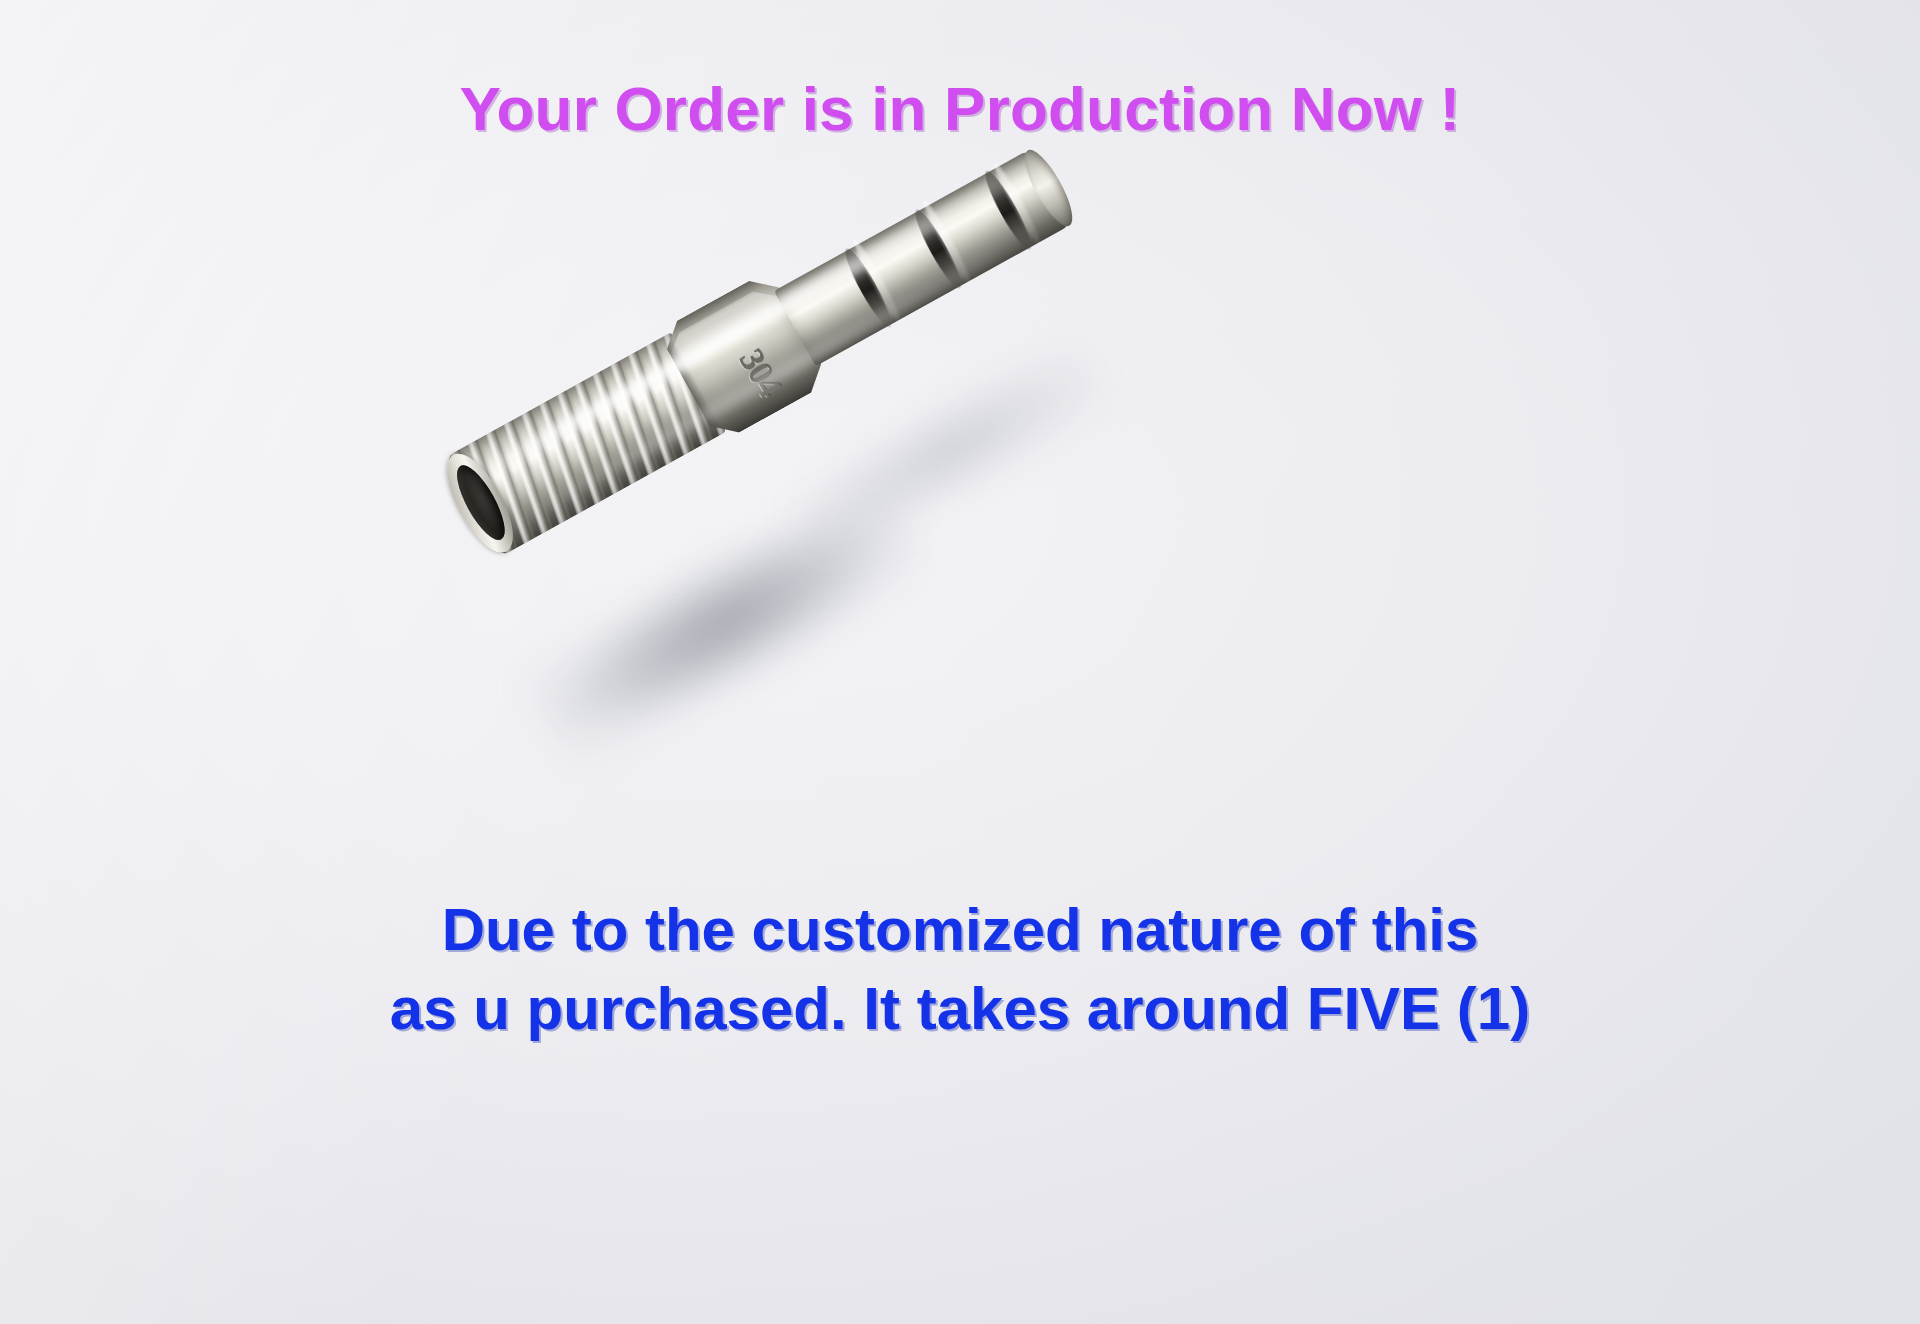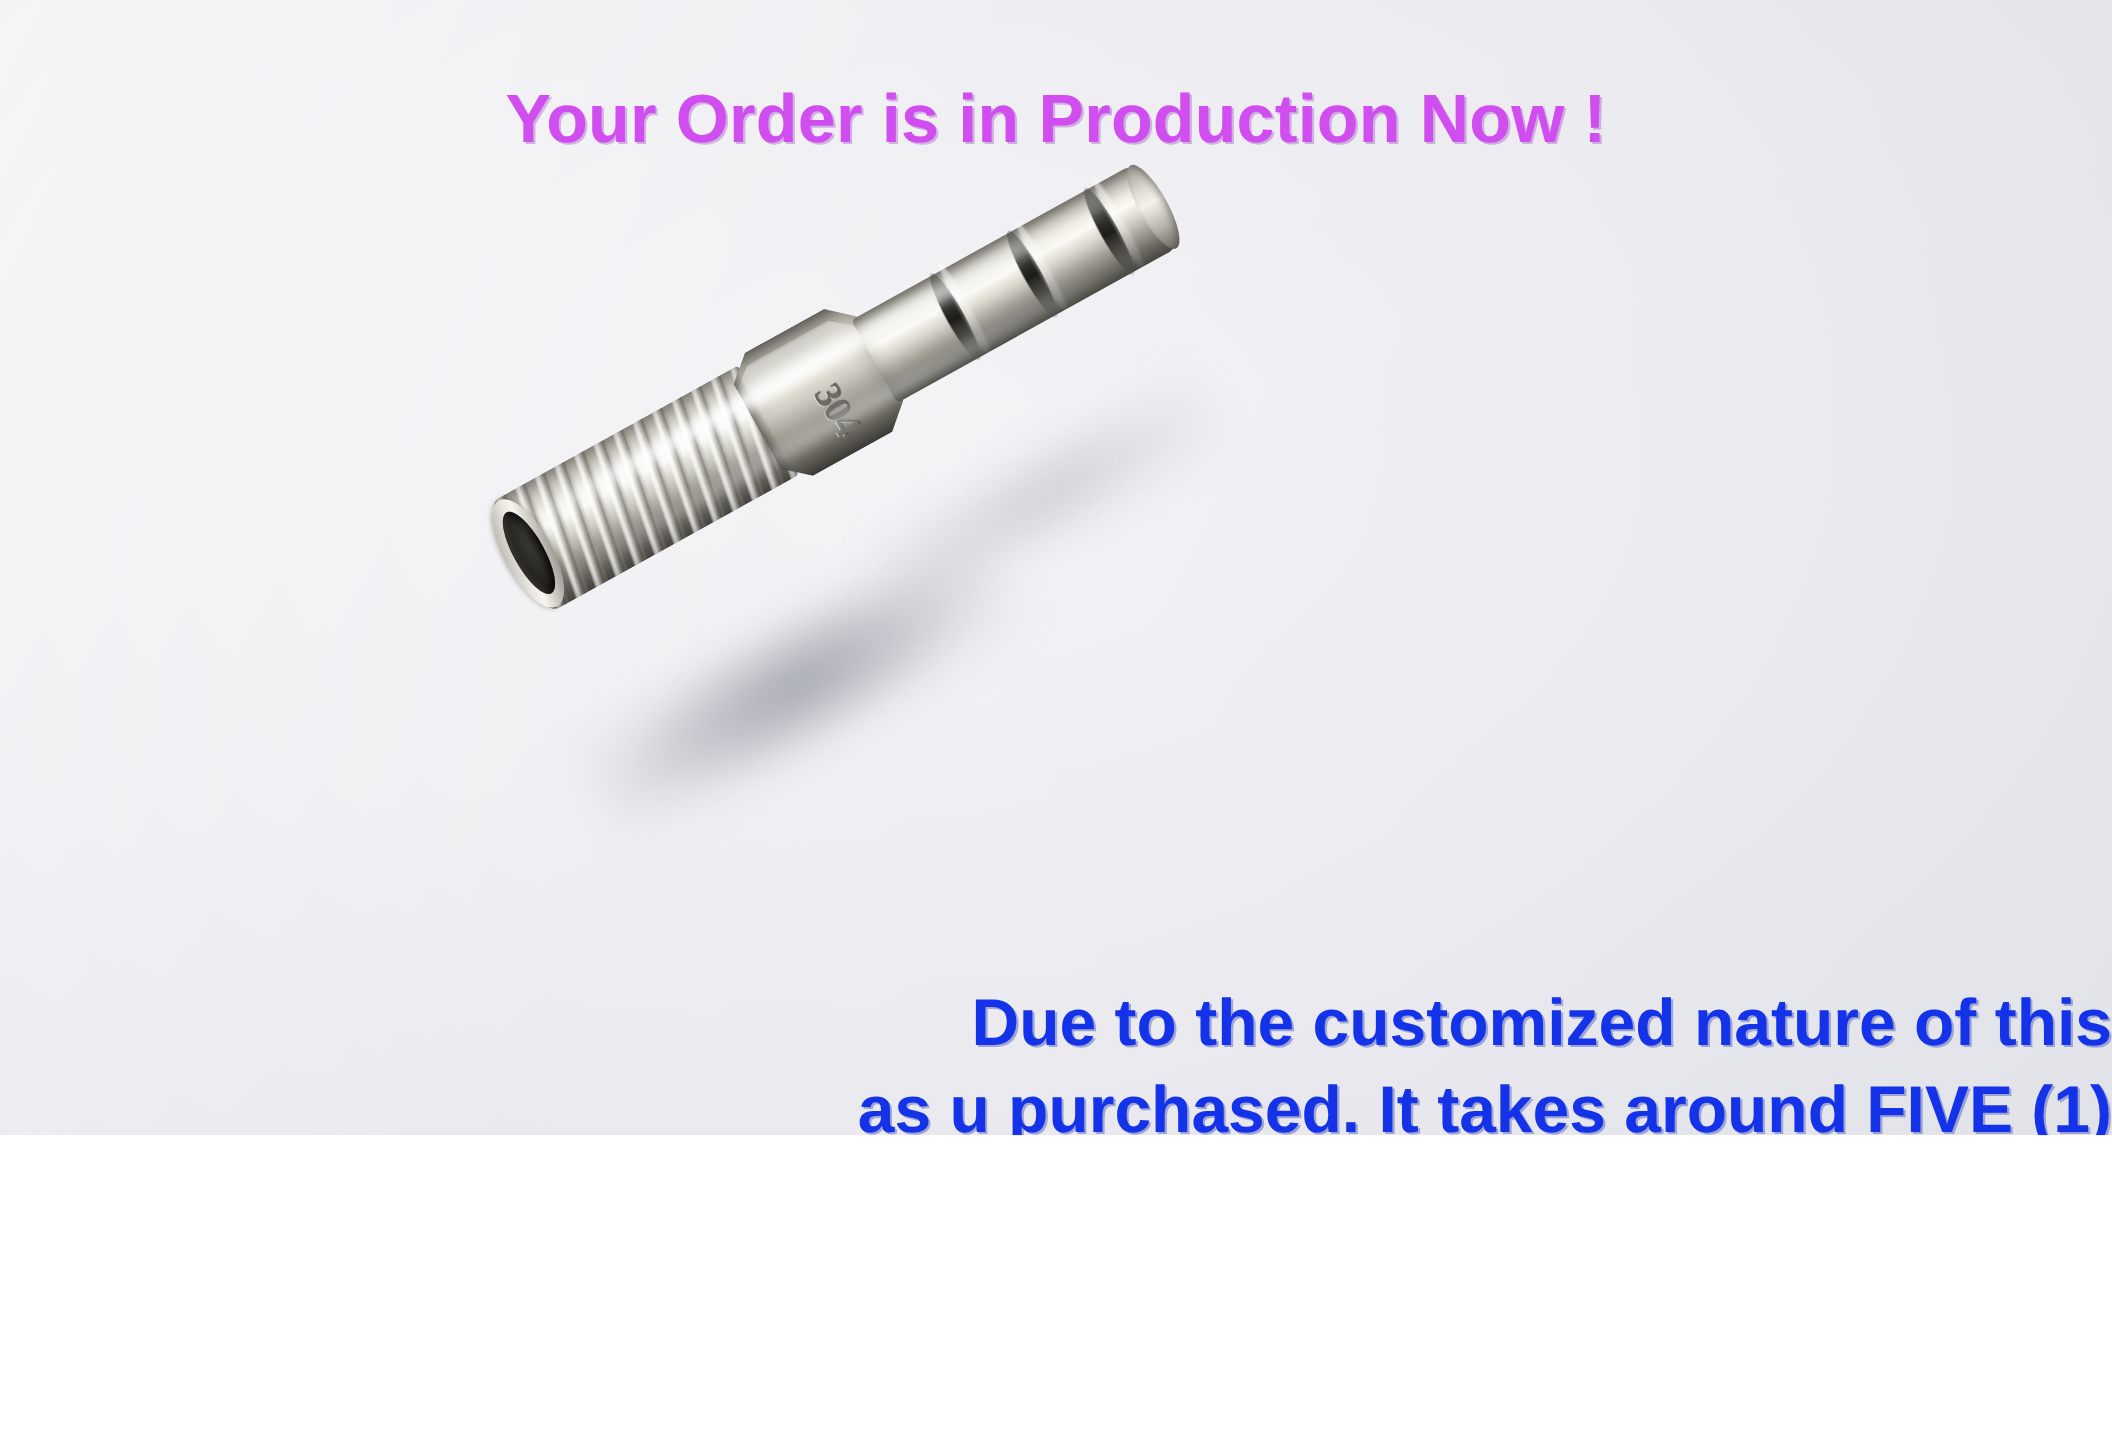--- a/index.html
+++ b/index.html
@@ -4,21 +4,21 @@
 <style>
   html, body {
     margin: 0;
     padding: 0;
     background: #ffffff;
   }
 
   #canvas {
     position: relative;
     width: 1920px;
-    height: 1032px;
+    height: 1324px;
     overflow: hidden;
     font-family: "Liberation Sans", sans-serif;
     background:
       radial-gradient(ellipse 1400px 900px at 45% 40%, #f4f4f7 0%, #eeeef2 48%, #e8e8ee 78%, #e4e4ea 100%);
   }
 
   
   #bg-vignette {
     position: absolute;
     inset: 0;
@@ -303,21 +303,21 @@
        rgba(255,255,255,0.0) 100%);
     filter: blur(6px);
   }
 
   
   #notice {
     position: absolute;
     left: 0;
     right: 0;
     top: 890px;
-    text-align: right;
+    text-align: center;
     color: #1433e8;
     font-size: 60px;
     font-weight: bold;
     line-height: 79px;
     text-shadow: 2px 2px 0 rgba(22,44,170,0.35);
     font-stretch: condensed;
   }
   #notice .nline { display: block; white-space: nowrap; }
 </style>
 </head>

